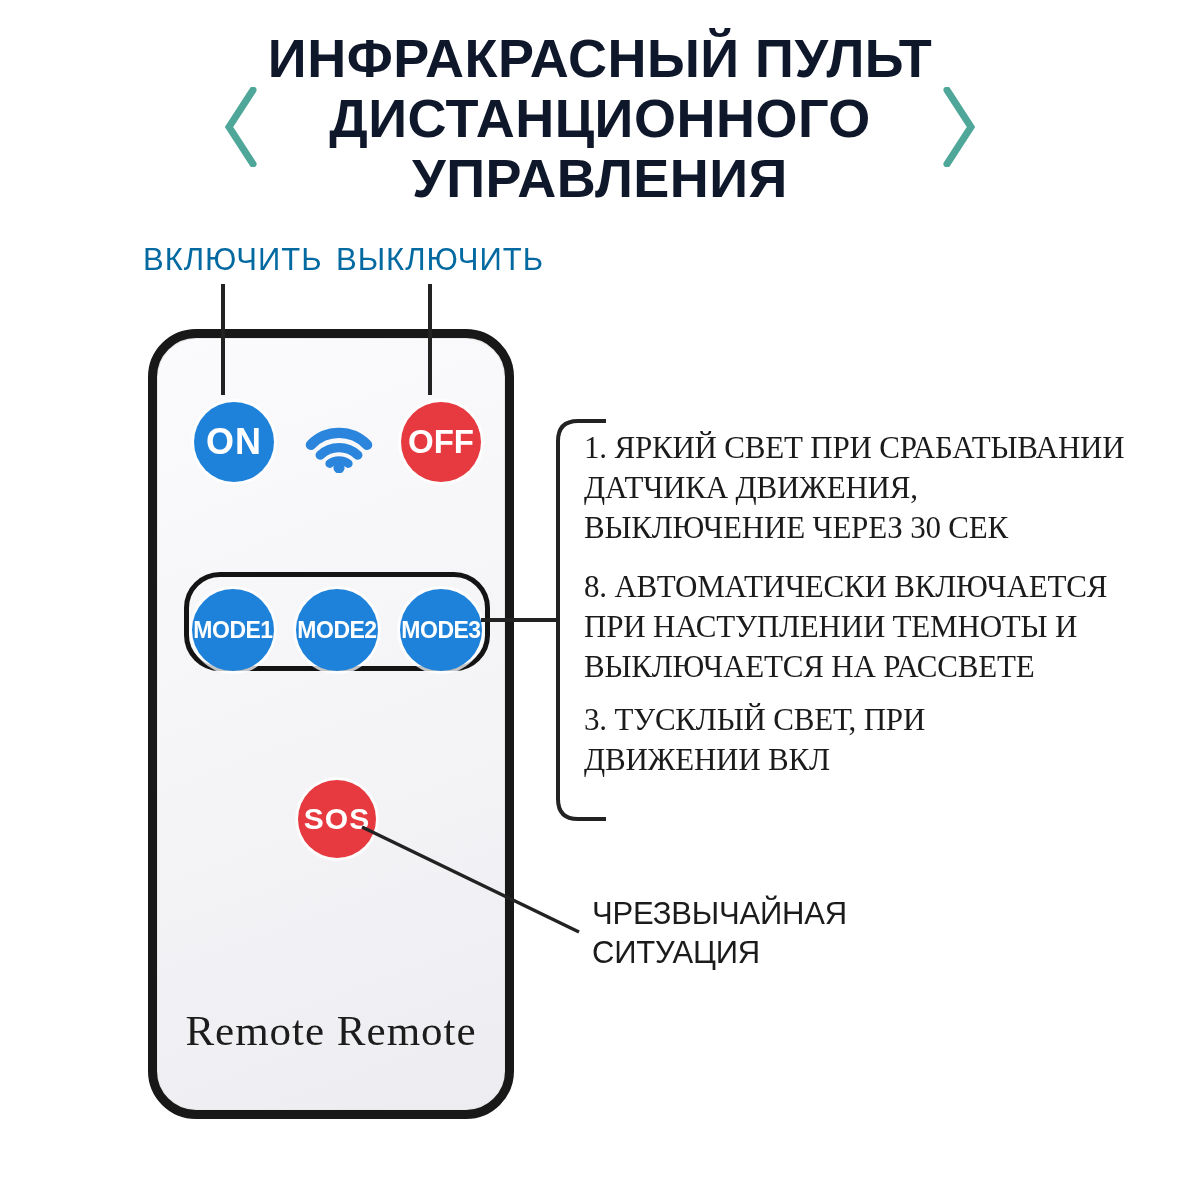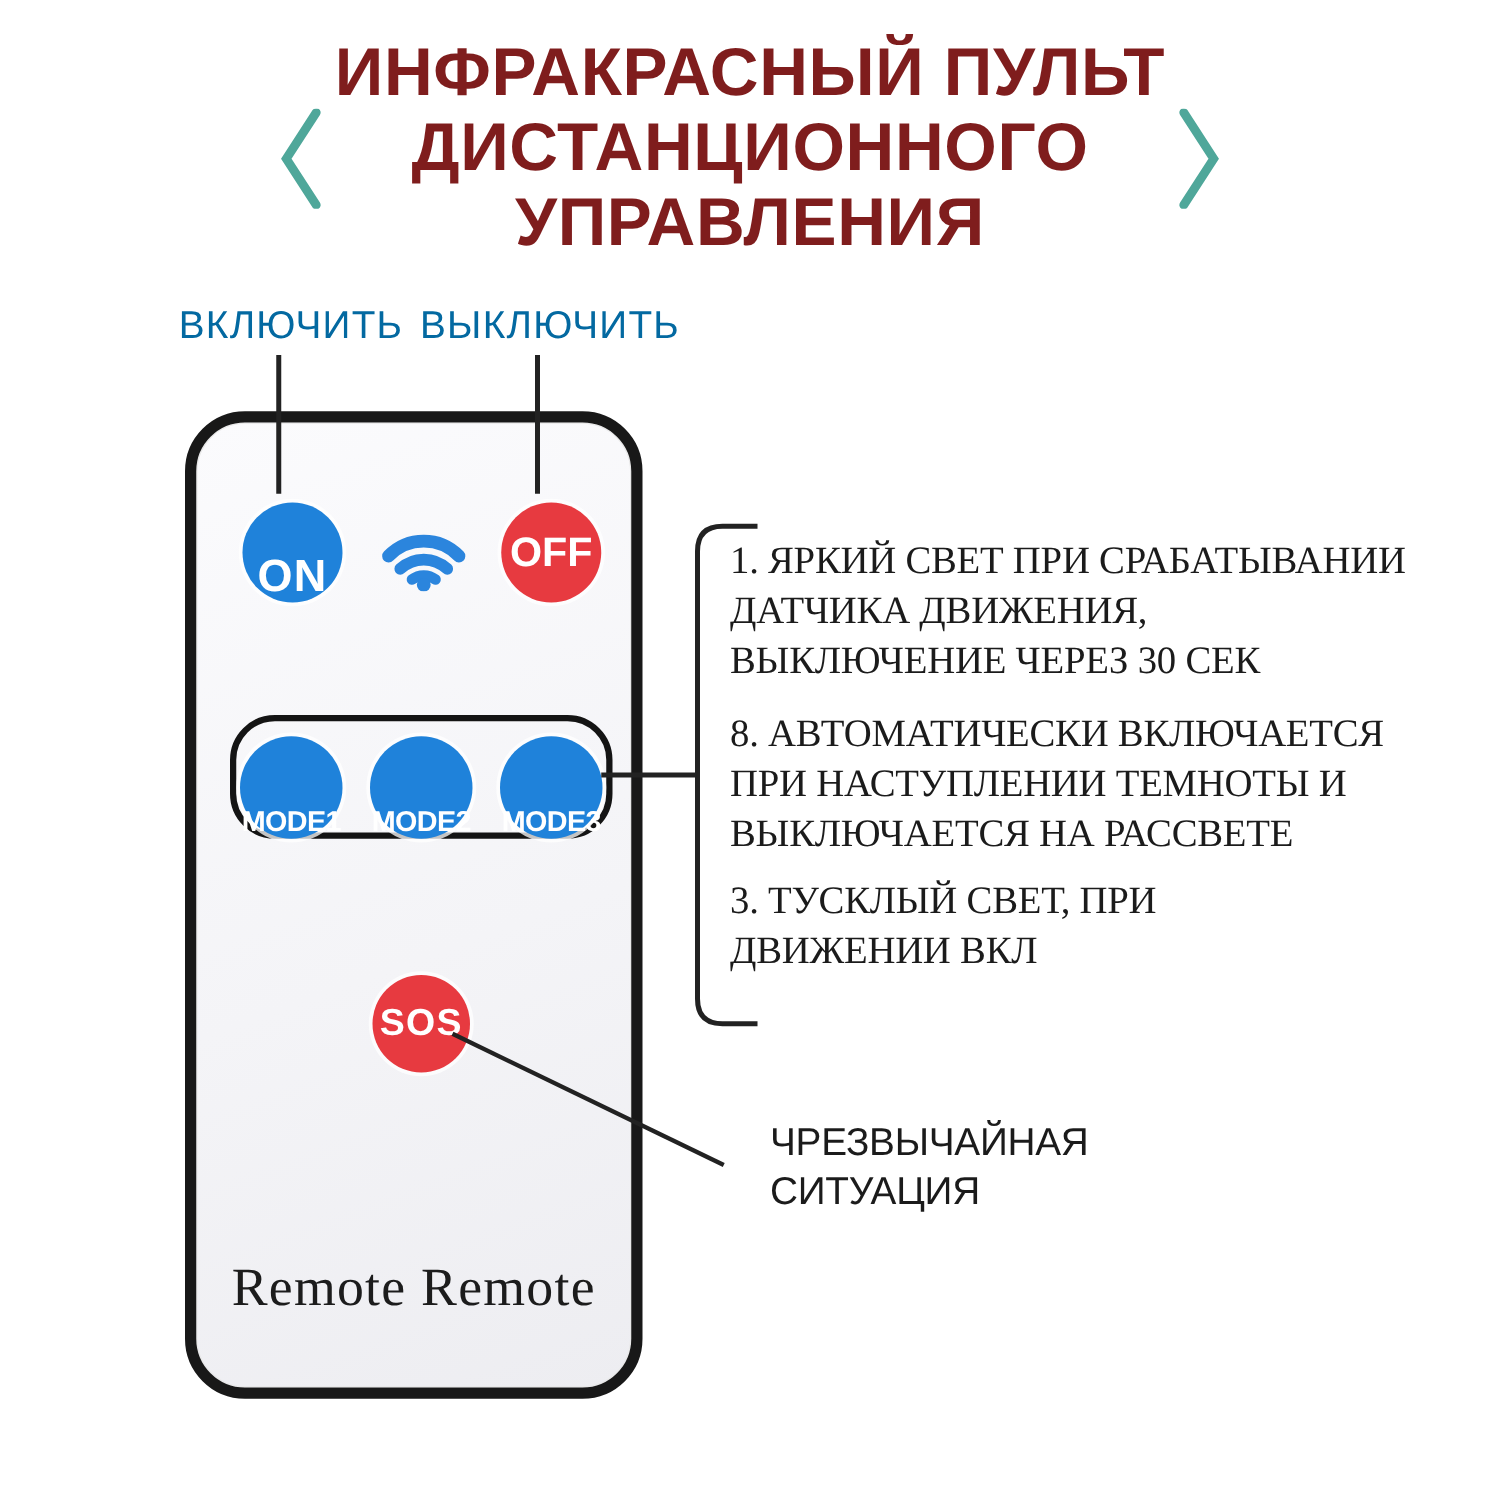--- a/index.html
+++ b/index.html
@@ -2,55 +2,55 @@
 <html><head>
 <meta charset="utf-8">
 <style>
   html,body{margin:0;padding:0;background:#ffffff;}
   #canvas{position:relative;width:1200px;height:1200px;background:#ffffff;overflow:hidden;
           font-family:"Liberation Sans",sans-serif;color:#161616;}
   .abs{position:absolute;}
 
   
   .title{left:0;top:28px;width:1200px;text-align:center;font-weight:700;font-size:54px;
-         line-height:60px;color:#7f1d1d;letter-spacing:.5px;}
+         line-height:60px;color:#0f172a;letter-spacing:.5px;}
   .chev{width:34px;height:80px;}
   .chev svg{display:block;}
 
   
   .pwr-label{top:242px;font-size:31px;letter-spacing:1px;color:#0369a1;font-weight:400;}
 
   
   .remote{left:148px;top:329px;width:366px;height:790px;box-sizing:border-box;
           border:9px solid #181818;border-radius:48px;
           background:linear-gradient(160deg,#fbfbfd 0%,#f4f4f7 55%,#ededf1 100%);
           box-shadow:0 0 0 1px #e8e8e8 inset;}
   .btn{position:absolute;border-radius:50%;display:flex;align-items:center;justify-content:center;
        color:#ffffff;font-weight:700;box-shadow:0 0 0 3px rgba(255,255,255,.75);}
-  .btn-blue{background:#1f82da;align-items:flex-end;}
+  .btn-blue{background:#1f82da;}
   .btn-red{background:#e73a40;align-items:center;}
   .btn-on {left:37px; top:64px; width:80px;height:80px;font-size:36px;letter-spacing:1px;}
   .btn-off{left:244px;top:64px; width:80px;height:80px;font-size:33px;}
   .btn-m  {top:251px;width:82px;height:82px;font-size:23px;letter-spacing:-.5px;}
   .btn-m1{left:35px;} .btn-m2{left:139px;} .btn-m3{left:243px;}
   .btn-sos{left:141px;top:442px;width:78px;height:78px;font-size:30px;letter-spacing:1px;}
   .mode-outline{position:absolute;left:27px;top:234px;width:306px;height:99px;box-sizing:border-box;
                 border:5px solid #141414;border-radius:36px;}
   .brand{position:absolute;left:0;top:668px;width:100%;text-align:center;
          font-family:"Liberation Serif",serif;font-size:43px;color:#1c1c1c;letter-spacing:1px;}
   .wifi{position:absolute;left:139px;top:77px;}
 
   
   #lines{left:0;top:0;width:1200px;height:1200px;pointer-events:none;}
 
   
   .note{left:584px;width:600px;font-size:31px;line-height:40px;letter-spacing:-.2px;
         color:#1b1b1b;font-weight:400;font-family:Liberation Serif, serif;}
   .note-1{top:428px;} .note-2{top:567px;} .note-3{top:700px;}
-  .note-sos{left:616px;top:894px;font-size:31px;line-height:39px;letter-spacing:-.2px;color:#1b1b1b;}
+  .note-sos{left:592px;top:894px;font-size:31px;line-height:39px;letter-spacing:-.2px;color:#1b1b1b;}
 </style>
 </head>
 <body>
 
 <div id="canvas">
 
   <div class="abs title">
     <div>ИНФРАКРАСНЫЙ ПУЛЬТ</div>
     <div>ДИСТАНЦИОННОГО</div>
     <div>УПРАВЛЕНИЯ</div>

